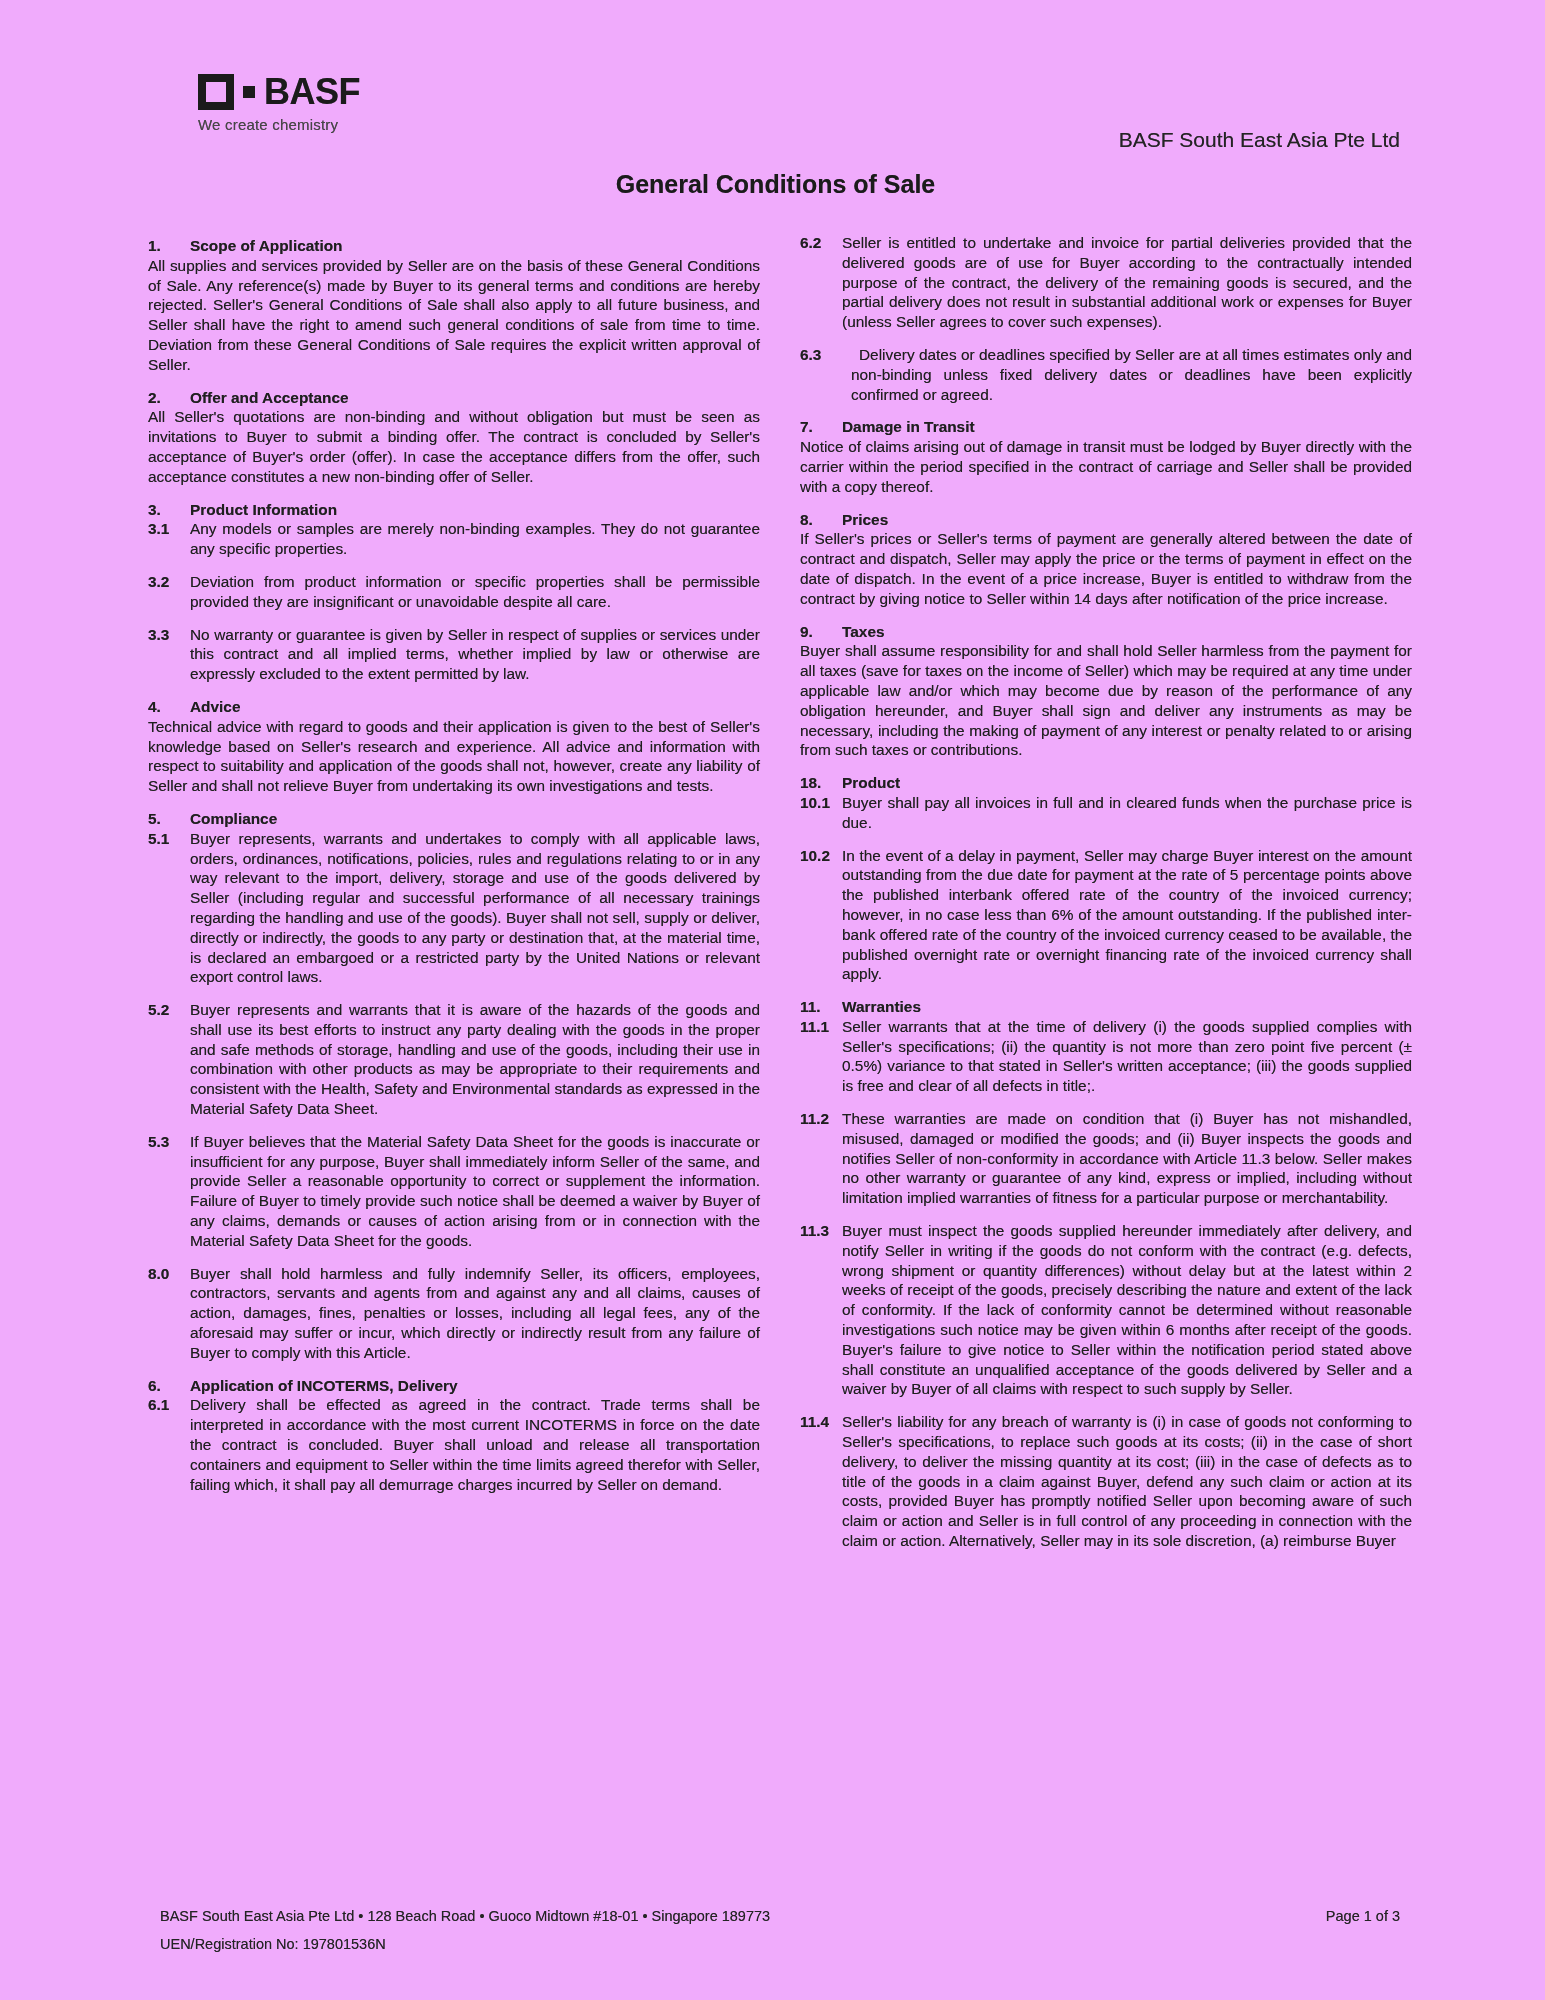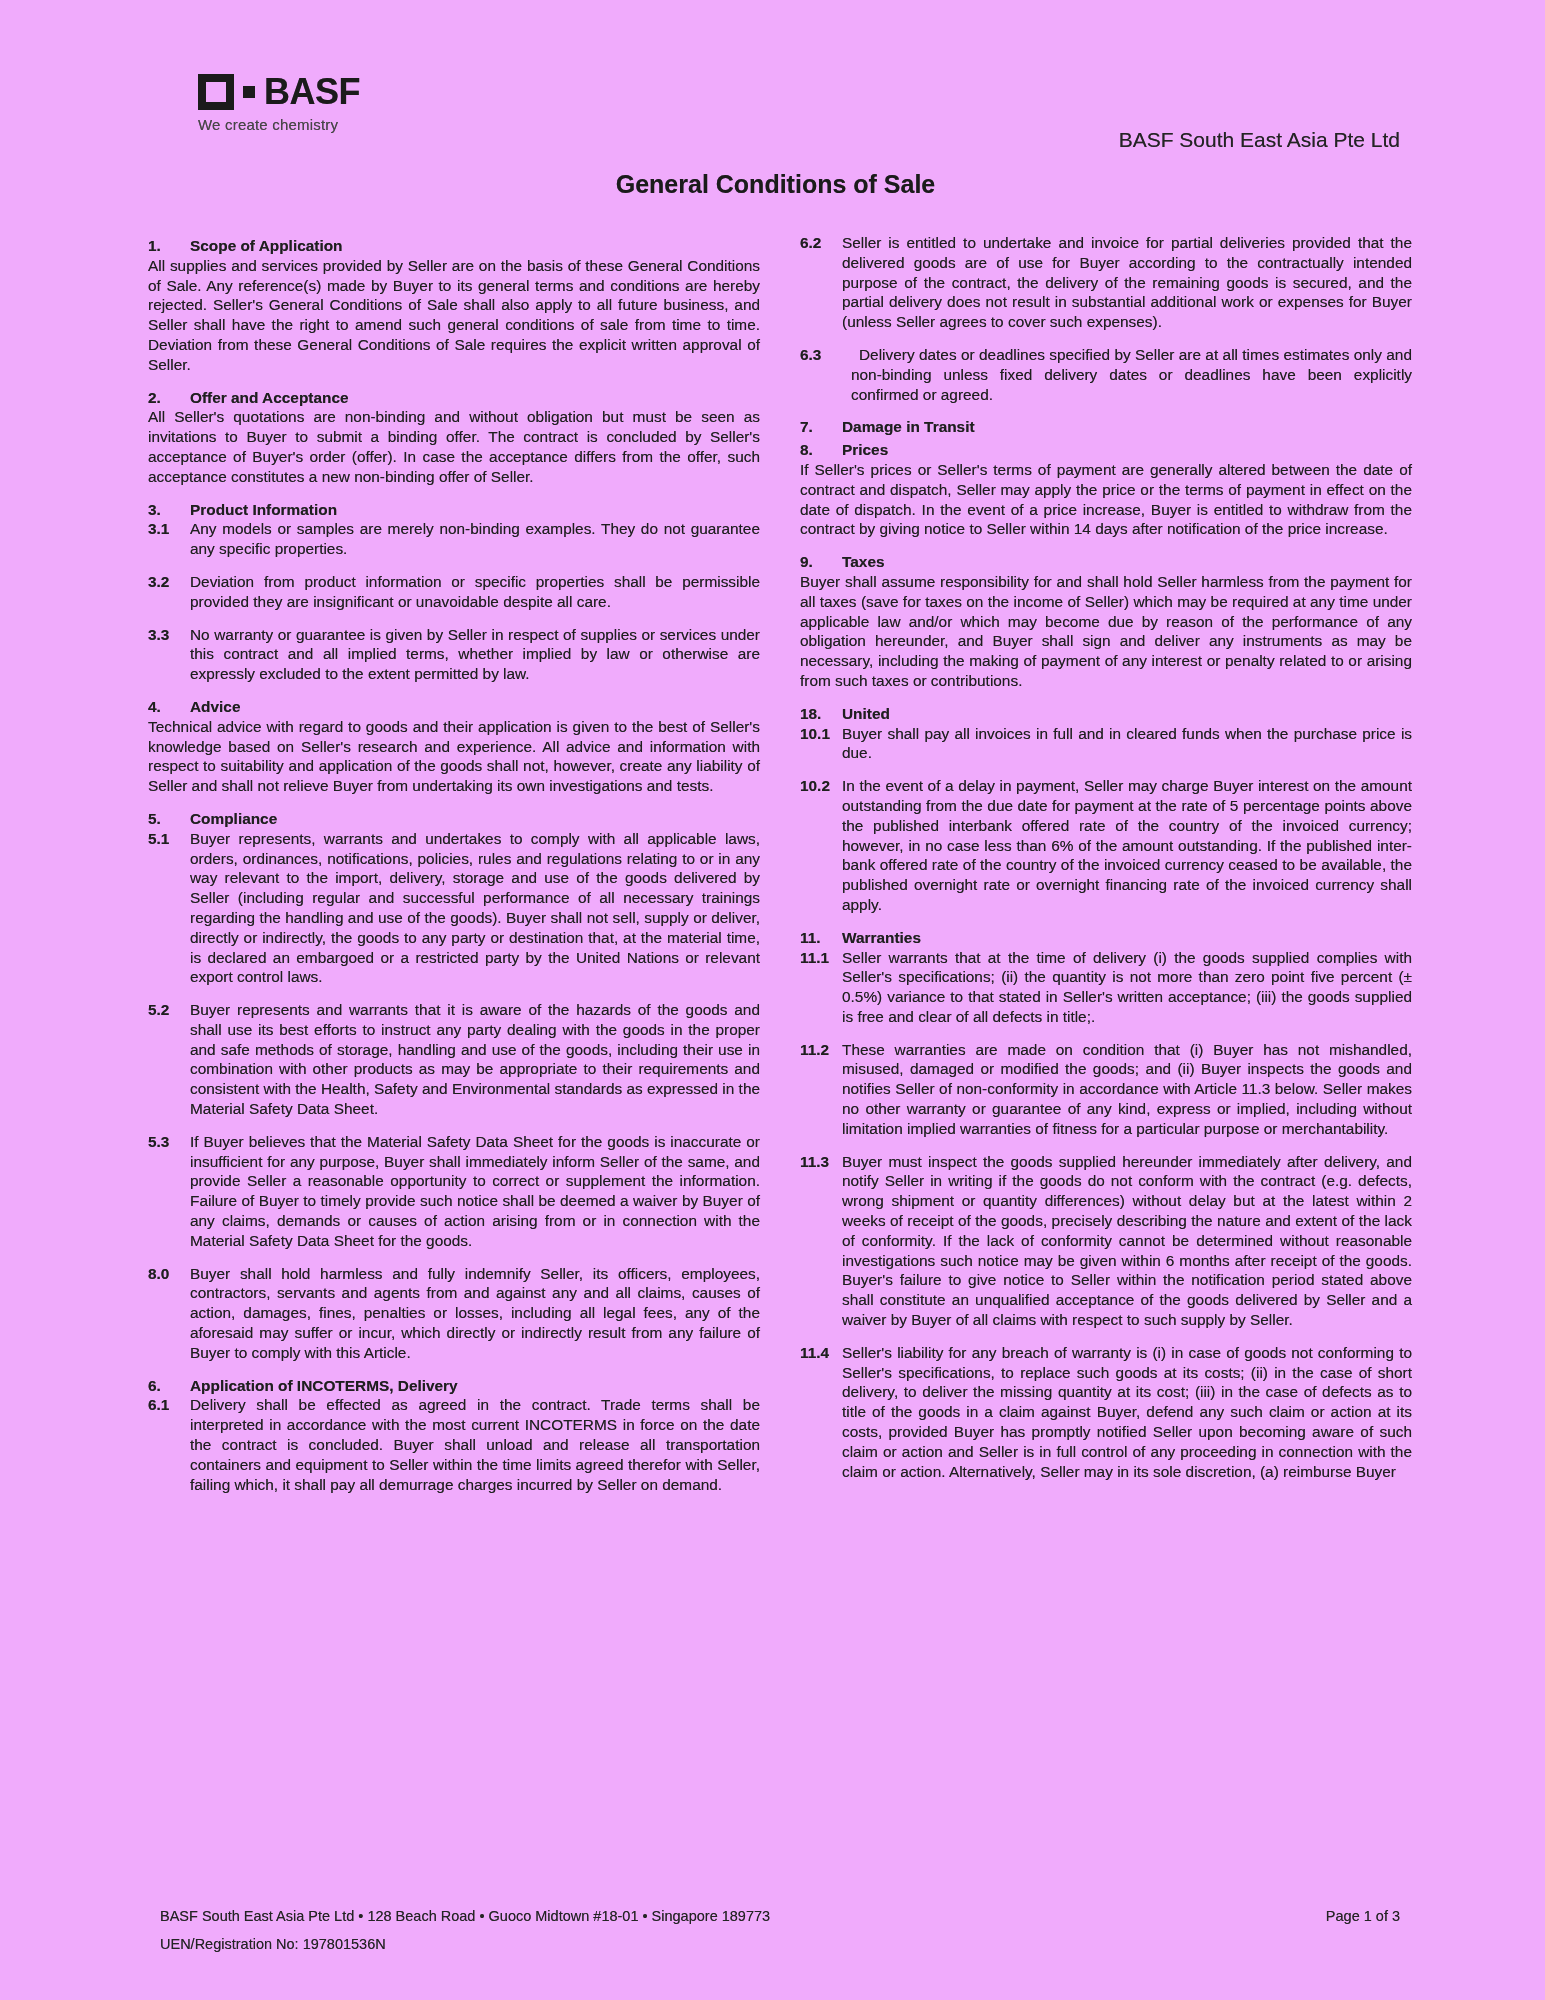--- a/index.html
+++ b/index.html
@@ -124,33 +124,34 @@
           <div class="txt">Seller is entitled to undertake and invoice for partial deliveries provided that the delivered goods are of use for Buyer according to the contractually intended purpose of the contract, the delivery of the remaining goods is secured, and the partial delivery does not result in substantial additional work or expenses for Buyer (unless Seller agrees to cover such expenses).</div>
         </div>
         <div class="clause indented">
           <span class="num">6.3</span>
           <div class="txt">Delivery dates or deadlines specified by Seller are at all times estimates only and non-binding unless fixed delivery dates or deadlines have been explicitly confirmed or agreed.</div>
         </div>
         <div class="sec-heading">
           <span class="num">7.</span>
           <span class="title">Damage in Transit</span>
         </div>
+        <div class="sec-para">Notice of claims arising out of damage in transit must be lodged by Buyer directly with the carrier within the period specified in the contract of carriage and Seller shall be provided with a copy thereof.</div>
         <div class="sec-heading">
           <span class="num">8.</span>
           <span class="title">Prices</span>
         </div>
         <div class="sec-para">If Seller's prices or Seller's terms of payment are generally altered between the date of contract and dispatch, Seller may apply the price or the terms of payment in effect on the date of dispatch. In the event of a price increase, Buyer is entitled to withdraw from the contract by giving notice to Seller within 14 days after notification of the price increase.</div>
         <div class="sec-heading">
           <span class="num">9.</span>
           <span class="title">Taxes</span>
         </div>
         <div class="sec-para">Buyer shall assume responsibility for and shall hold Seller harmless from the payment for all taxes (save for taxes on the income of Seller) which may be required at any time under applicable law and/or which may become due by reason of the performance of any obligation hereunder, and Buyer shall sign and deliver any instruments as may be necessary, including the making of payment of any interest or penalty related to or arising from such taxes or contributions.</div>
         <div class="sec-heading">
           <span class="num">18.</span>
-          <span class="title">United</span>
+          <span class="title">Product</span>
         </div>
         <div class="clause">
           <span class="num">10.1</span>
           <div class="txt">Buyer shall pay all invoices in full and in cleared funds when the purchase price is due.</div>
         </div>
         <div class="clause">
           <span class="num">10.2</span>
           <div class="txt">In the event of a delay in payment, Seller may charge Buyer interest on the amount outstanding from the due date for payment at the rate of 5 percentage points above the published interbank offered rate of the country of the invoiced currency; however, in no case less than 6% of the amount outstanding. If the published inter-bank offered rate of the country of the invoiced currency ceased to be available, the published overnight rate or overnight financing rate of the invoiced currency shall apply.</div>
         </div>
         <div class="sec-heading">

